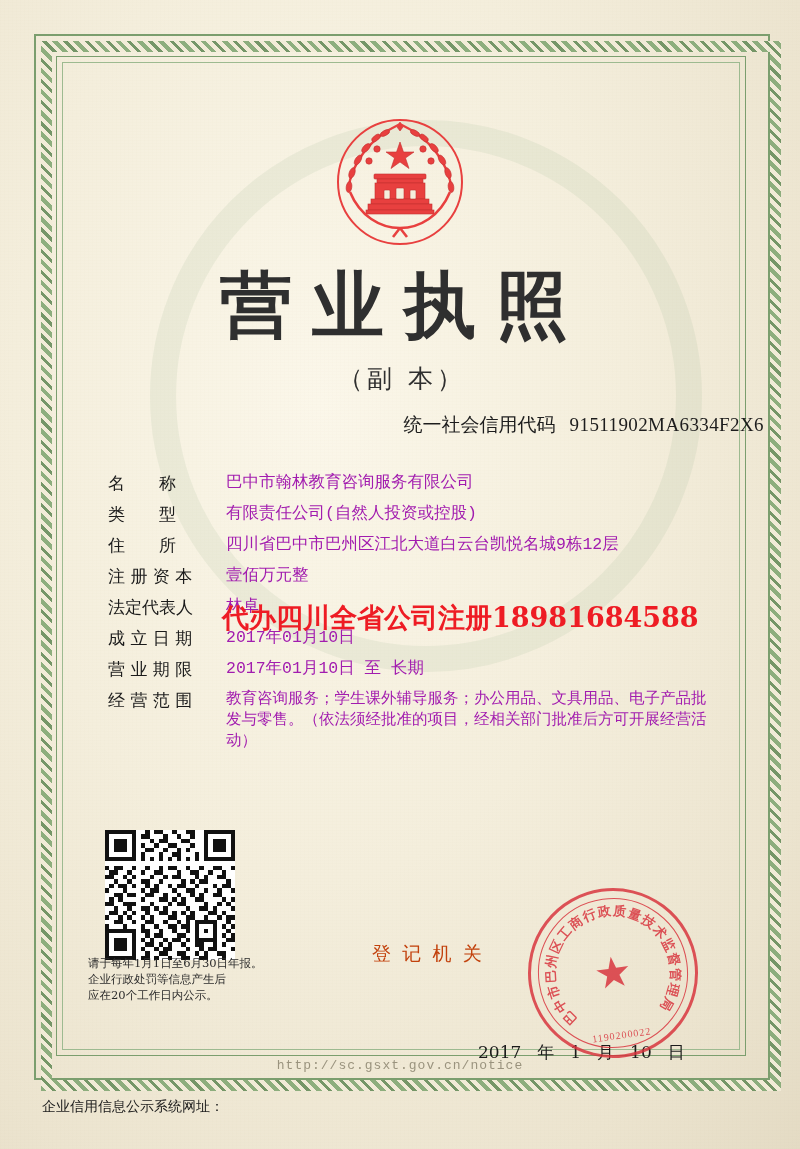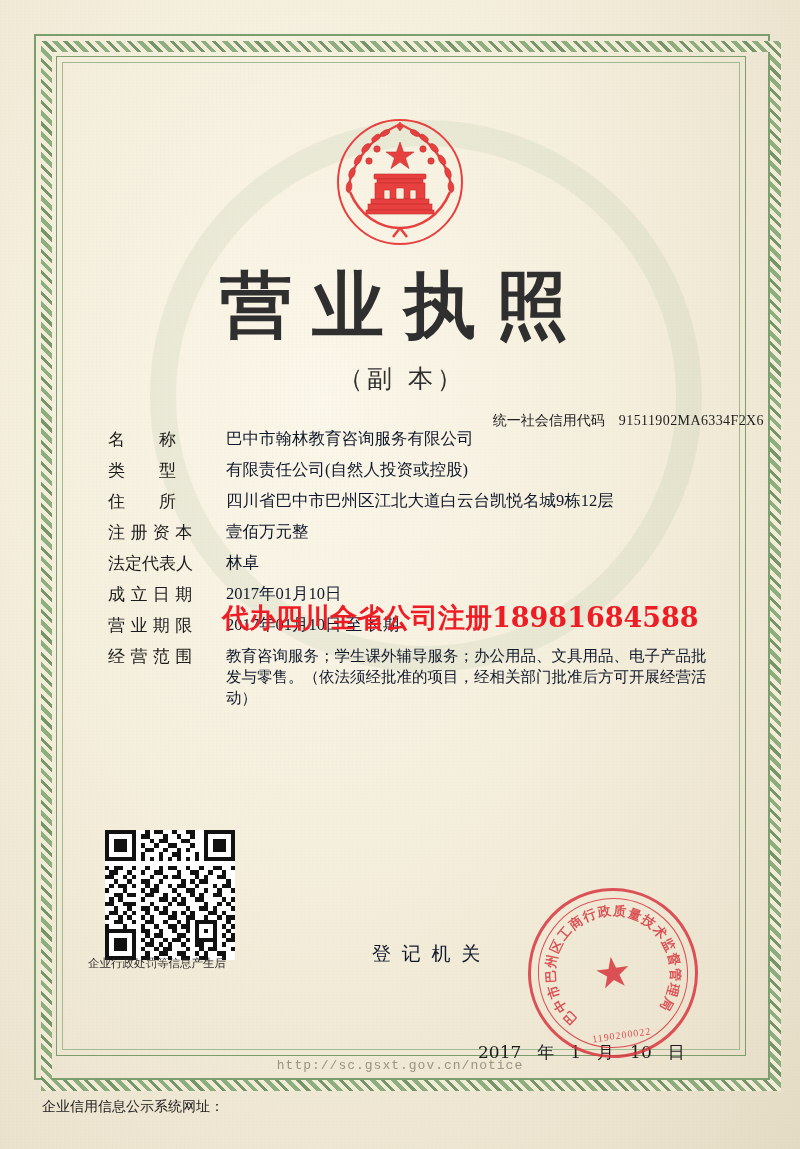--- a/index.html
+++ b/index.html
@@ -112,55 +112,55 @@
     color: #2f2f2f;
     text-indent: 4px;
   }
 
   
   #credit-line {
     position: absolute;
     left: 0; top: 412px;
     width: 764px;
     text-align: right;
-    font-size: 14px;
+    font-size: 19px;
     color: #1d1d1d;
     font-family: "DejaVu Serif", "Liberation Serif", serif;
   }
   #credit-line .code {
     margin-left: 14px;
     letter-spacing: .4px;
     font-family: "Liberation Serif", serif;
   }
 
   
   #fields {
     position: absolute;
-    left: 108px; top: 428px;
+    left: 108px; top: 472px;
     width: 600px;
   }
   .row {
     display: flex;
     align-items: flex-start;
     margin-bottom: 9px;
   }
   .row .label {
     width: 118px;
     flex: 0 0 118px;
     font-size: 17px;
     color: #1b1b1b;
     font-family: "DejaVu Serif", "Liberation Serif", serif;
     letter-spacing: 0px;
     line-height: 22px;
   }
   .row .value {
     flex: 1;
     font-size: 16.5px;
-    color: #0f172a;
-    font-family: Liberation Serif, serif;
+    color: #a21caf;
+    font-family: Liberation Mono, monospace;
     line-height: 22px;
   }
   #row-scope .value { line-height: 21px; font-size: 15.5px; }
 
   
   #ad-overlay {
     position: absolute;
     left: 222px; top: 600px;
     width: 440px;
     font-size: 27px;
@@ -189,22 +189,22 @@
     color: #2b2b2b;
     font-family: "DejaVu Serif", "Liberation Serif", serif;
   }
 
   
   #authority {
     position: absolute;
     left: 372px; top: 941px;
     font-size: 19px;
     letter-spacing: 3px;
-    color: #0f172a;
-    font-family: Liberation Serif, serif;
+    color: #c2410c;
+    font-family: Liberation Sans, sans-serif;
   }
   #issue-date {
     position: absolute;
     left: 470px; top: 1005px;
     font-size: 17px;
     color: #1b1b1b;
     font-family: "DejaVu Serif", "Liberation Serif", serif;
     margin-top: 36px;
   }
   #issue-date span { margin: 0 8px; }
@@ -654,21 +654,23 @@
           <rect x="11" y="28" width="1" height="1"></rect>
         <rect x="14" y="28" width="1" height="1"></rect>
           <rect x="17" y="28" width="2" height="1"></rect>
         <rect x="21" y="28" width="2" height="1"></rect>
           <rect x="26" y="28" width="1" height="1"></rect>
       </g>
     </svg>
   </div>
 
   <div id="footnote">
+    <div>请于每年1月1日至6月30日年报。</div>
     <div>企业行政处罚等信息产生后</div>
+    <div>应在20个工作日内公示。</div>
   </div>
 
   <div id="authority">登 记 机 关</div>
 
   <div id="issue-date">
     <span>2017</span><span>年</span><span>1</span><span>月</span><span>10</span><span>日</span>
   </div>
 
   <div id="seal">
     <div class="inner-ring"></div>

